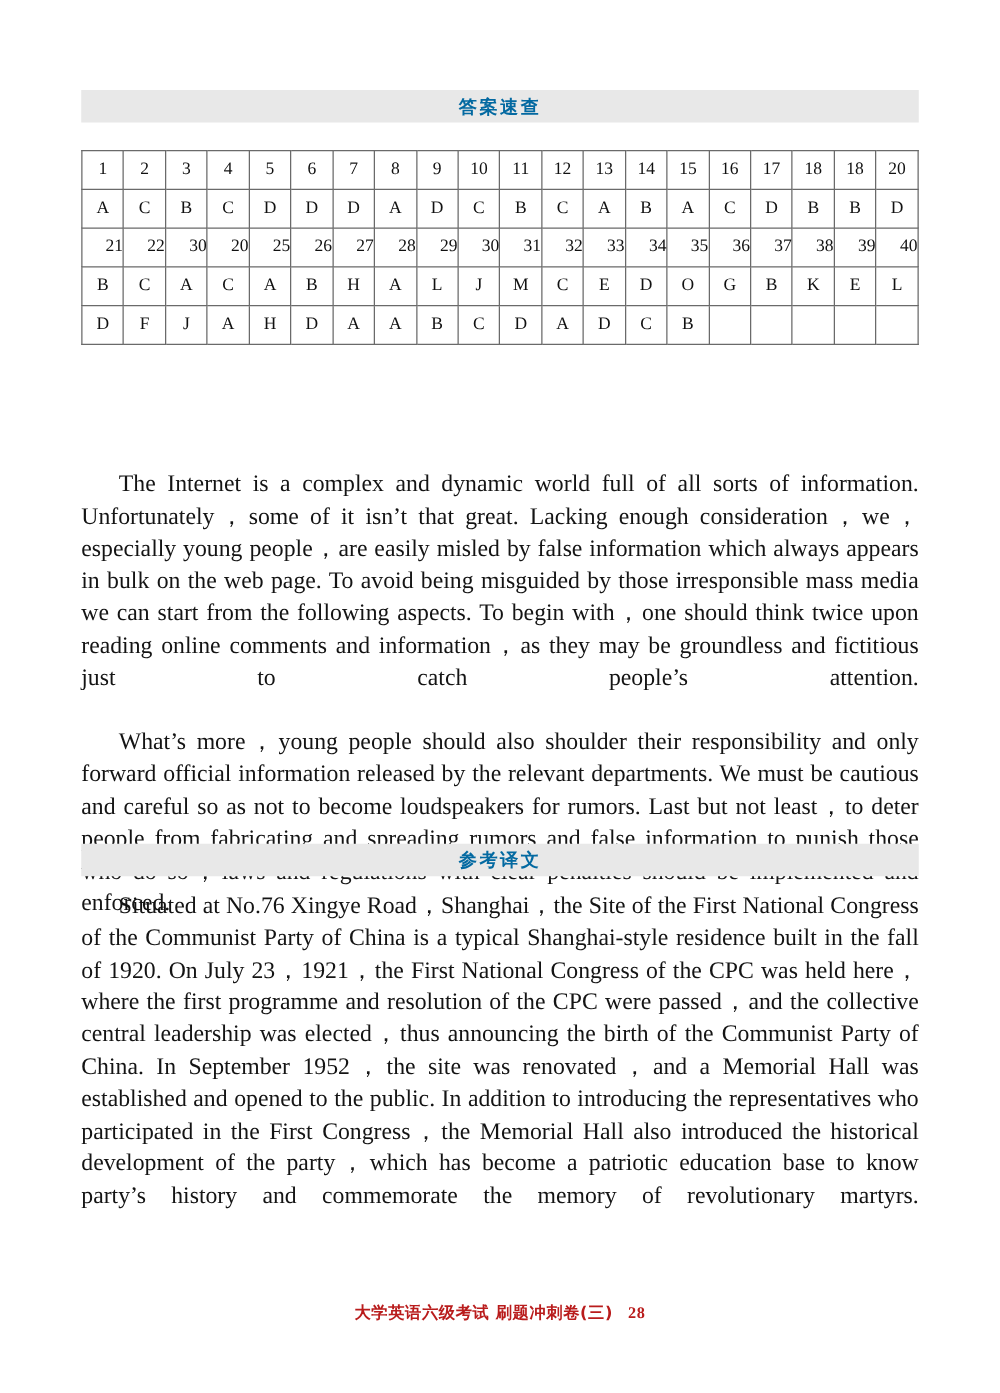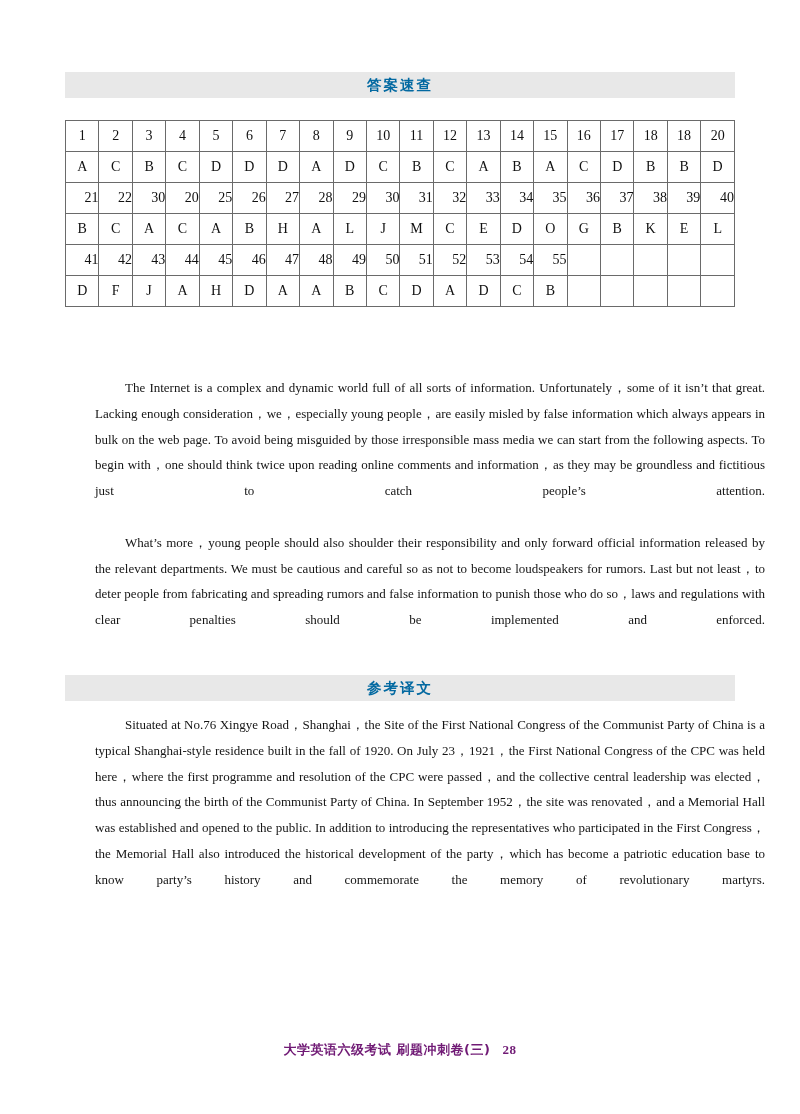--- a/index.html
+++ b/index.html
@@ -72,26 +72,25 @@
     text-align: right;
   }
   #answer-table td.blank { }
 
   
   .text-block {
     position: absolute;
     left: 65px;
     width: 670px;
     font-family: "Liberation Serif", "DejaVu Serif", serif;
-    font-size: 13px;
+    font-size: 19px;
     line-height: 25.8px;
     text-align: justify;
     text-justify: inter-word;
     color: #141414;
-    margin-left: 30px;
   }
   .text-block p {
     margin: 0;
     text-indent: 30px;
     text-align: justify;
   }
   .text-block p + p { margin-top: 0px; }
 
   #essay-body  { top: 375px; }
   #transl-body { top: 712px; }
@@ -106,21 +105,21 @@
   
   #page-footer {
     position: absolute;
     left: 0;
     top: 1041px;
     width: 800px;
     text-align: center;
     font-family: "DejaVu Sans", "Liberation Sans", sans-serif;
     font-size: 13px;
     font-weight: bold;
-    color: #701a75;
+    color: #b91c1c;
     letter-spacing: 0.5px;
   }
   #page-footer .footer-page-number {
     margin-left: 12px;
     font-family: "Liberation Serif", "DejaVu Serif", serif;
     font-weight: bold;
   }
 </style>
 </head>
 <body>
@@ -219,42 +218,20 @@
         <td>E</td>
         <td>D</td>
         <td>O</td>
         <td>G</td>
         <td>B</td>
         <td>K</td>
         <td>E</td>
         <td>L</td>
       </tr>
 
-      <tr class="row-divider-top">
-        <td>41</td>
-        <td>42</td>
-        <td>43</td>
-        <td>44</td>
-        <td>45</td>
-        <td>46</td>
-        <td>47</td>
-        <td>48</td>
-        <td>49</td>
-        <td>50</td>
-        <td>51</td>
-        <td>52</td>
-        <td>53</td>
-        <td>54</td>
-        <td>55</td>
-        <td class="blank"></td>
-        <td class="blank"></td>
-        <td class="blank"></td>
-        <td class="blank"></td>
-        <td class="blank"></td>
-      </tr>
 
       <tr>
         <td>D</td>
         <td>F</td>
         <td>J</td>
         <td>A</td>
         <td>H</td>
         <td>D</td>
         <td>A</td>
         <td>A</td>

